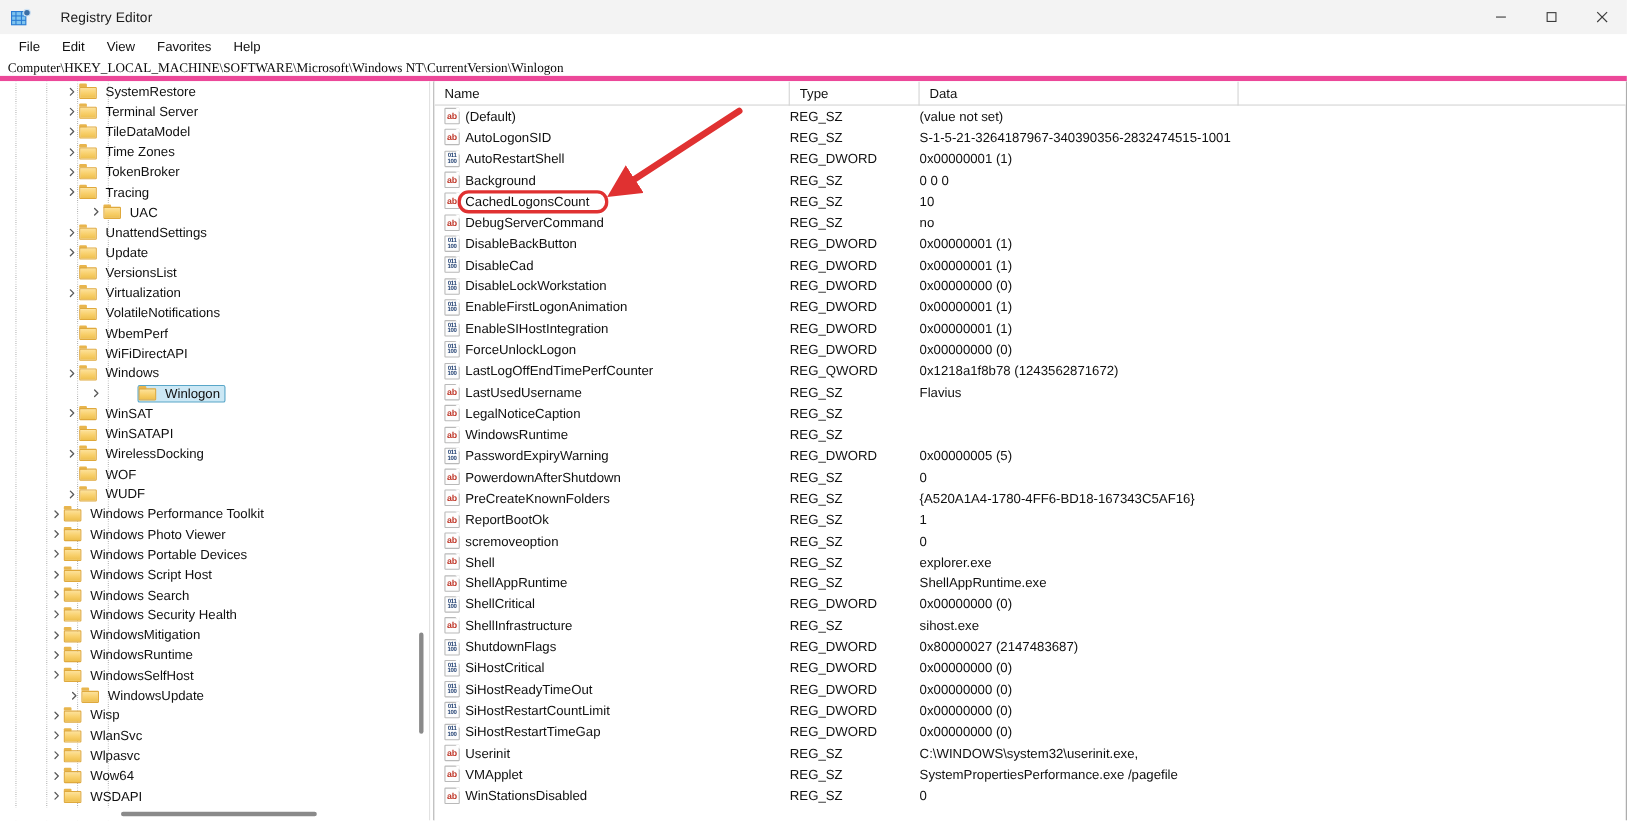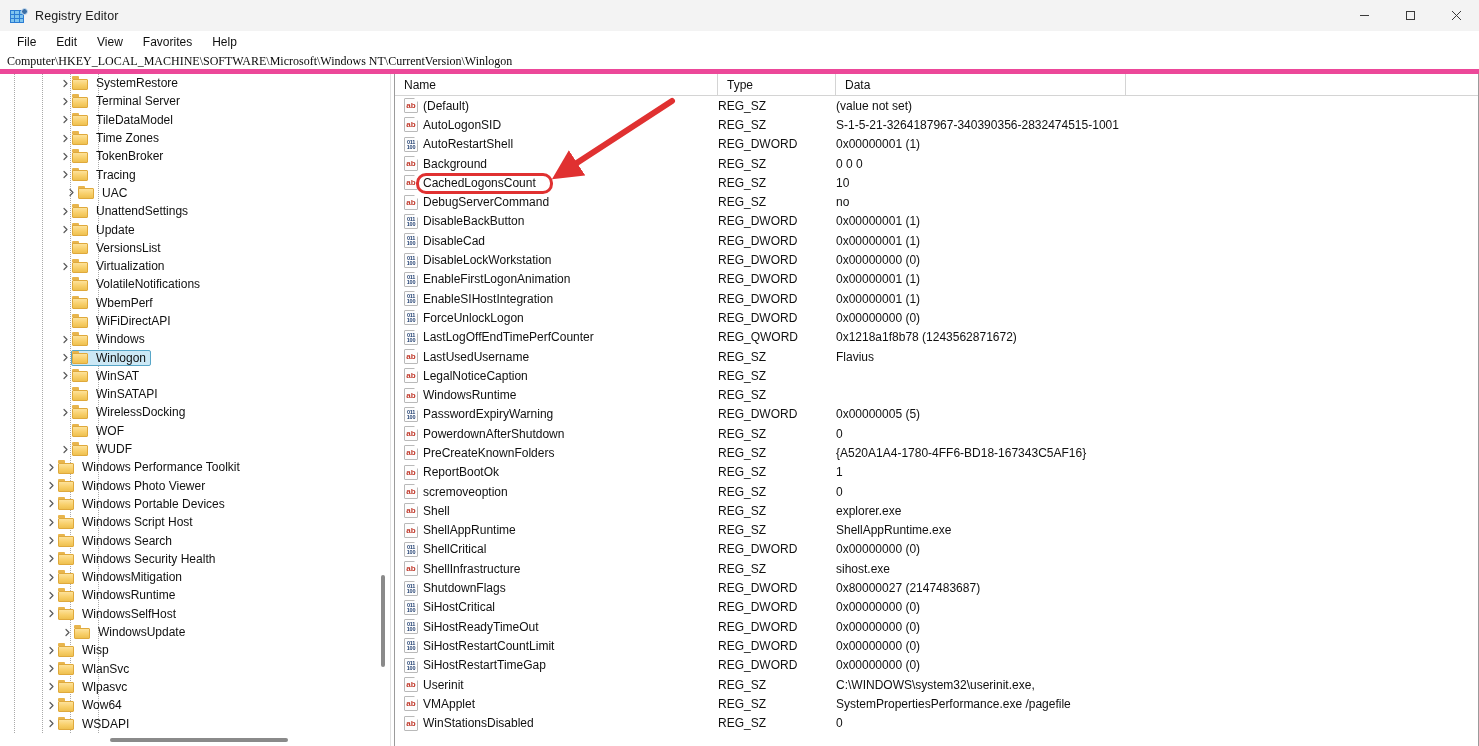--- a/index.html
+++ b/index.html
@@ -15,20 +15,21 @@
     background: #ffffff;
     display: flex; flex-direction: column;
   }
 
   
   .titlebar {
     height: 31px; flex: 0 0 31px;
     background: #f3f3f3;
     display: flex; align-items: center;
     position: relative;
+    gap: 20px;
   }
   .app-icon {
     width: 16px; height: 16px; margin-left: 10px; margin-right: 9px;
     position: relative; flex: 0 0 16px;
   }
   .app-icon .grid {
     position: absolute; left: 0; top: 2px; width: 14px; height: 13px;
     background: #2b7cd3;
     display: grid; grid-template-columns: 1fr 1fr 1fr; grid-template-rows: 1fr 1fr 1fr;
     gap: 1px; padding: 1px;
@@ -371,21 +372,21 @@
                 </svg>
               </div>
               <span class="sel-wrap">
                 <div class="folder">
                   <div class="tab"></div>
                   <div class="body"></div>
                 </div>
                 <span class="tree-label">Tracing</span>
               </span>
             </div>
-            <div class="tree-row" style="padding-left: 64px;">
+            <div class="tree-row" style="padding-left: 80px;">
               <div class="tw-chevron">
                 <svg width="9" height="9" viewBox="0 0 9 9">
                   <path d="M3 1.5 L6 4.5 L3 7.5" fill="none" stroke="currentColor" stroke-width="1.2" stroke-linecap="round" stroke-linejoin="round"></path>
                 </svg>
               </div>
               <span class="sel-wrap">
                 <div class="folder">
                   <div class="tab"></div>
                   <div class="body"></div>
                 </div>
@@ -497,21 +498,21 @@
                 </svg>
               </div>
               <span class="sel-wrap">
                 <div class="folder">
                   <div class="tab"></div>
                   <div class="body"></div>
                 </div>
                 <span class="tree-label">Windows</span>
               </span>
             </div>
-            <div class="tree-row selected" style="padding-left: 58px;">
+            <div class="tree-row selected" style="padding-left: 80px; gap: 32px;">
               <div class="tw-chevron">
                 <svg width="9" height="9" viewBox="0 0 9 9">
                   <path d="M3 1.5 L6 4.5 L3 7.5" fill="none" stroke="currentColor" stroke-width="1.2" stroke-linecap="round" stroke-linejoin="round"></path>
                 </svg>
               </div>
               <span class="sel-wrap">
                 <div class="folder">
                   <div class="tab"></div>
                   <div class="body"></div>
                 </div>

